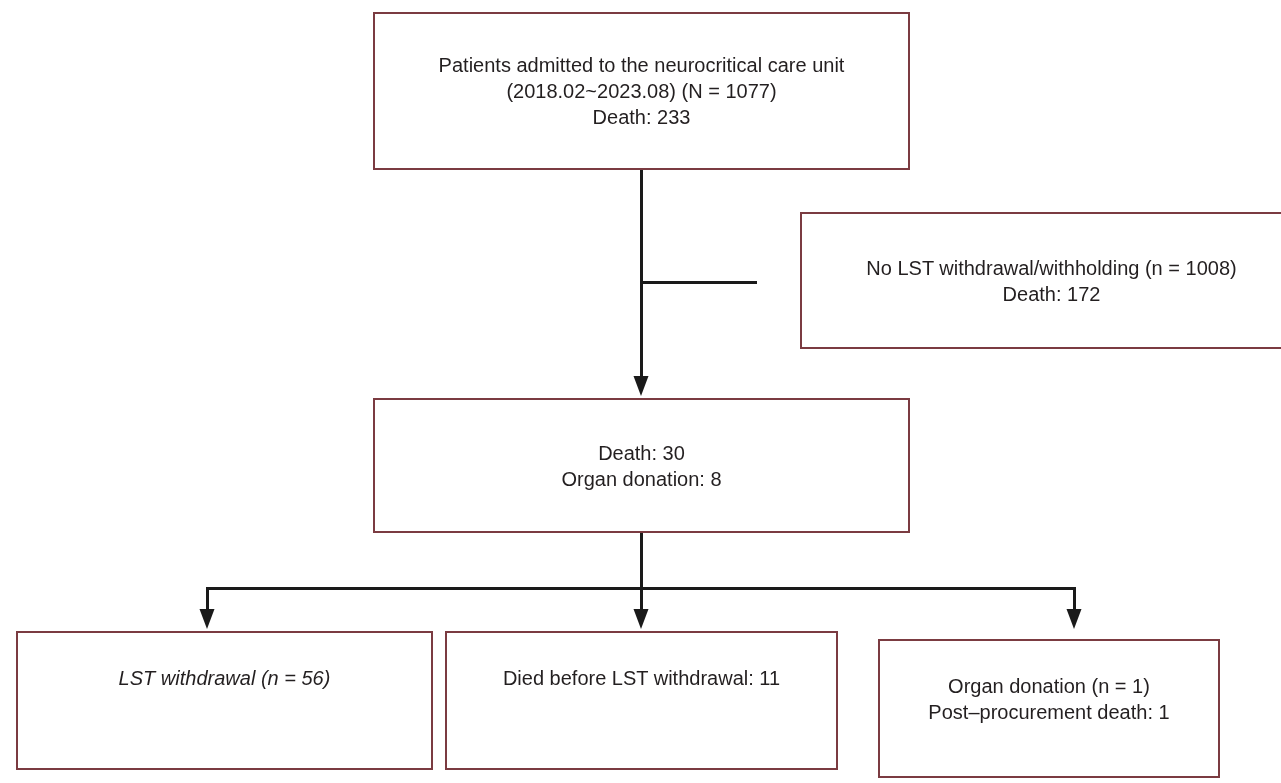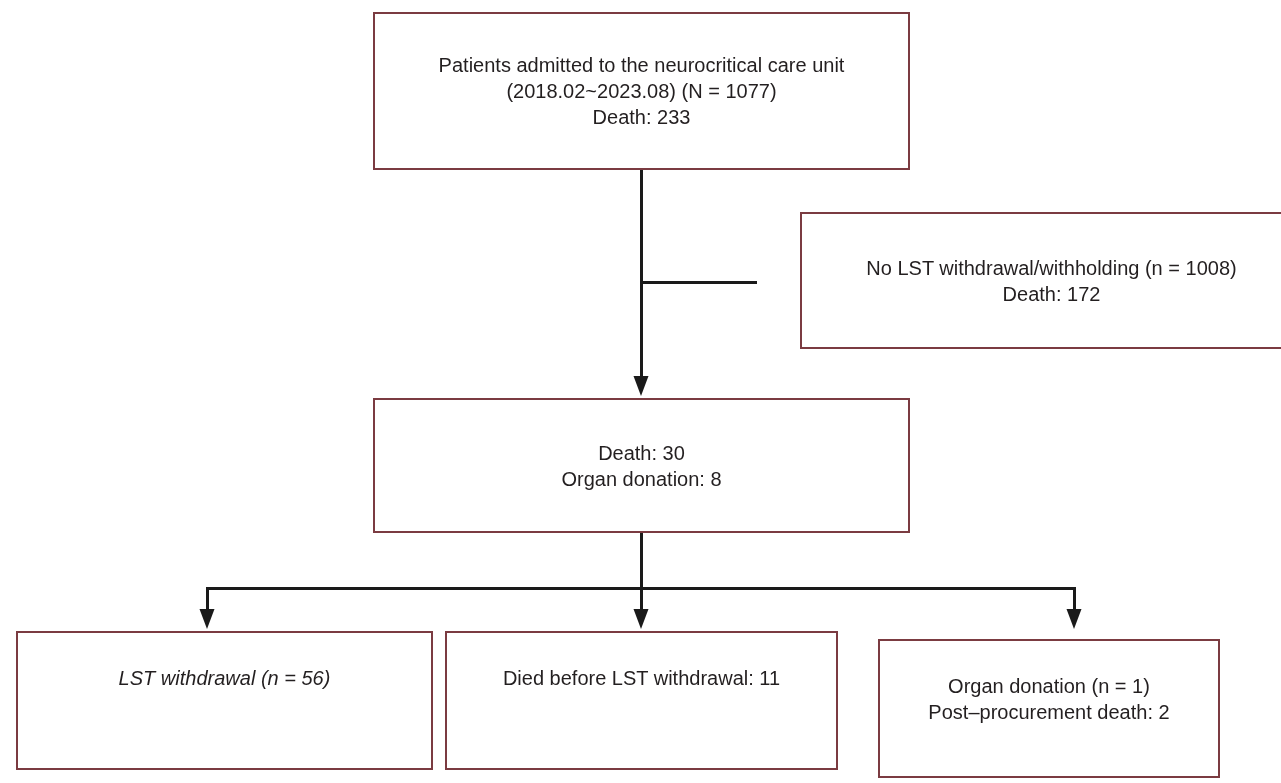--- a/index.html
+++ b/index.html
@@ -101,16 +101,16 @@
   <div class="flowbox top-aligned" id="box-lst-withdrawal">
     <div>LST withdrawal (n = 56)</div>
   </div>
 
   <div class="flowbox top-aligned" id="box-lst-withholding">
     <div>Died before LST withdrawal: 11</div>
   </div>
 
   <div class="flowbox top-aligned" id="box-organ-donation">
     <div>Organ donation (n = 1)</div>
-    <div>Post–procurement death: 2</div>
+    <div>Post–procurement death: 1</div>
   </div>
 
 </div>
 
 </body></html>

